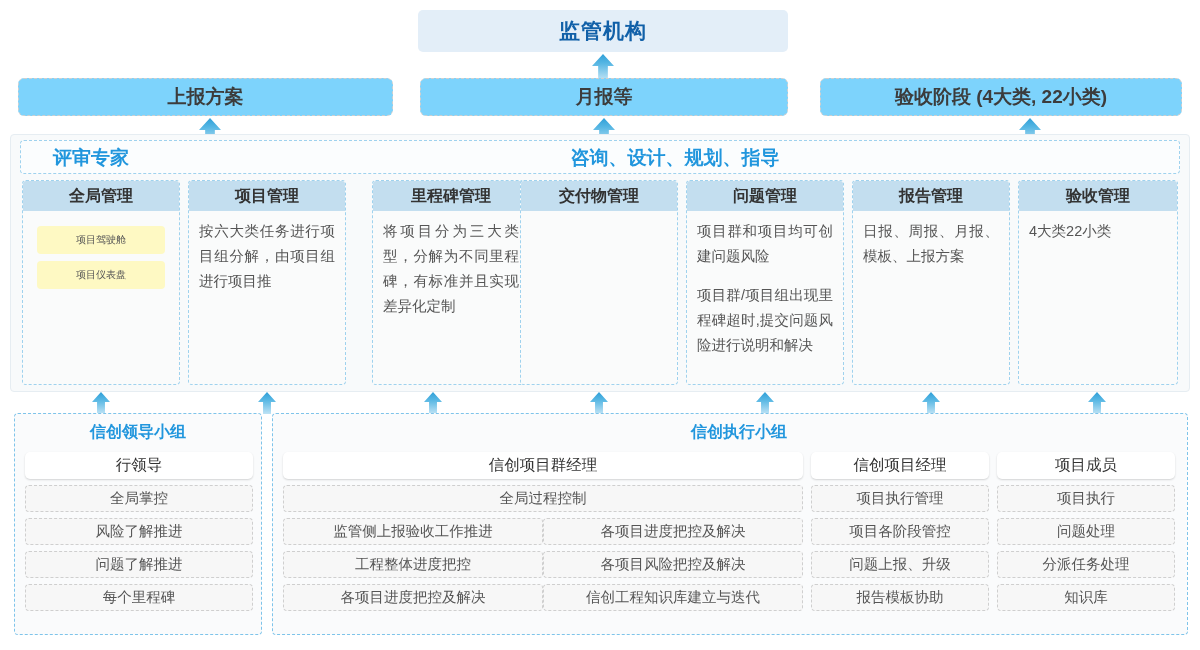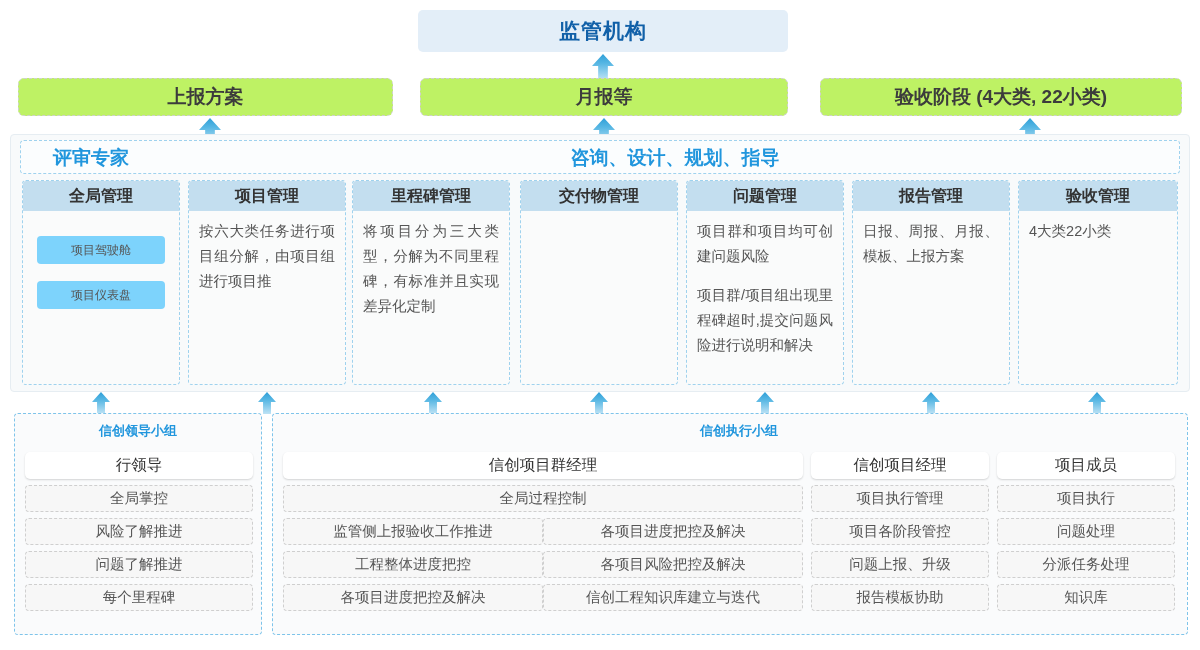--- a/index.html
+++ b/index.html
@@ -9,21 +9,21 @@
     font-family:"Liberation Sans","DejaVu Sans",sans-serif;
     color:#3c3c3c;
     overflow:hidden;
   }
   .stage{position:relative;width:1200px;height:650px;}
 
   
   .dashbox{
     border:1px dashed #cfcfcf;
     border-radius:6px;
-    background:#bef264;
+    background:#7dd3fc;
     display:flex;align-items:center;justify-content:center;
     box-sizing:border-box;
     text-align:center;
   }
   .arrow{
     position:absolute;
     width:22px;height:26px;
     background:linear-gradient(to bottom,#2f9fd8 0%,#55b6e3 35%,#bfe3f5 100%);
     -webkit-clip-path:polygon(50% 0%,100% 46%,72% 46%,72% 100%,28% 100%,28% 46%,0% 46%);
     clip-path:polygon(50% 0%,100% 46%,72% 46%,72% 100%,28% 100%,28% 46%,0% 46%);
@@ -74,39 +74,39 @@
     height:30px;background:#c3deef;
     display:flex;align-items:center;justify-content:center;
     font-weight:bold;font-size:16px;color:#333;
   }
   .mcol .mbody{padding:8px 10px 0 10px;}
   .mcol .mpara{
     font-size:14.5px;line-height:25px;color:#555;
     text-align:justify;text-align-last:left;margin:0 0 14px 0;
   }
   .mcol .pill{
-    background:#7dd3fc;border-radius:4px;
-    height:28px;margin:17px 4px;
-    display:flex;align-items:center;justify-content:center;
-    font-size:12px;color:#555;
+    background:#fef9c3;border-radius:4px;
+    height:28px;margin:7px 4px;
+    display:flex;align-items:center;justify-content:center;
+    font-size:10px;color:#555;
   }
 
   
   #bot-left{
     position:absolute;left:14px;top:413px;width:248px;height:222px;
     border:1px dashed #7ec4ea;border-radius:4px;box-sizing:border-box;
     background:#fafbfc;
   }
   #bot-right{
     position:absolute;left:272px;top:413px;width:916px;height:222px;
     border:1px dashed #7ec4ea;border-radius:4px;box-sizing:border-box;
     background:#fafbfc;
   }
   .grp-title{
-    text-align:center;color:#2196dd;font-weight:bold;font-size:13px;
+    text-align:center;color:#2196dd;font-weight:bold;font-size:16px;
     padding:8px 0 4px 0;
   }
   #bot-right .grp-title{padding-left:18px;}
 
   .whead{
     background:#ffffff;border-radius:5px;
     box-shadow:0 1px 2px rgba(0,0,0,.16);
     height:27px;display:flex;align-items:center;justify-content:center;
     font-weight:normal;font-size:15.5px;color:#333;
   }
@@ -168,21 +168,21 @@
     </div>
   </div>
 
   <div class="mcol" style="left:188px;width:158px;">
     <div class="mhead">项目管理</div>
     <div class="mbody">
       <p class="mpara">按六大类任务进行项目组分解，由项目组进行项目推</p>
     </div>
   </div>
 
-  <div class="mcol" style="left:352px;width:158px;">
+  <div class="mcol" style="left:372px;width:158px;">
     <div class="mhead">里程碑管理</div>
     <div class="mbody">
       <p class="mpara">将项目分为三大类型，分解为不同里程碑，有标准并且实现差异化定制</p>
     </div>
   </div>
 
   <div class="mcol" style="left:520px;width:158px;">
     <div class="mhead">交付物管理</div>
   </div>
 

